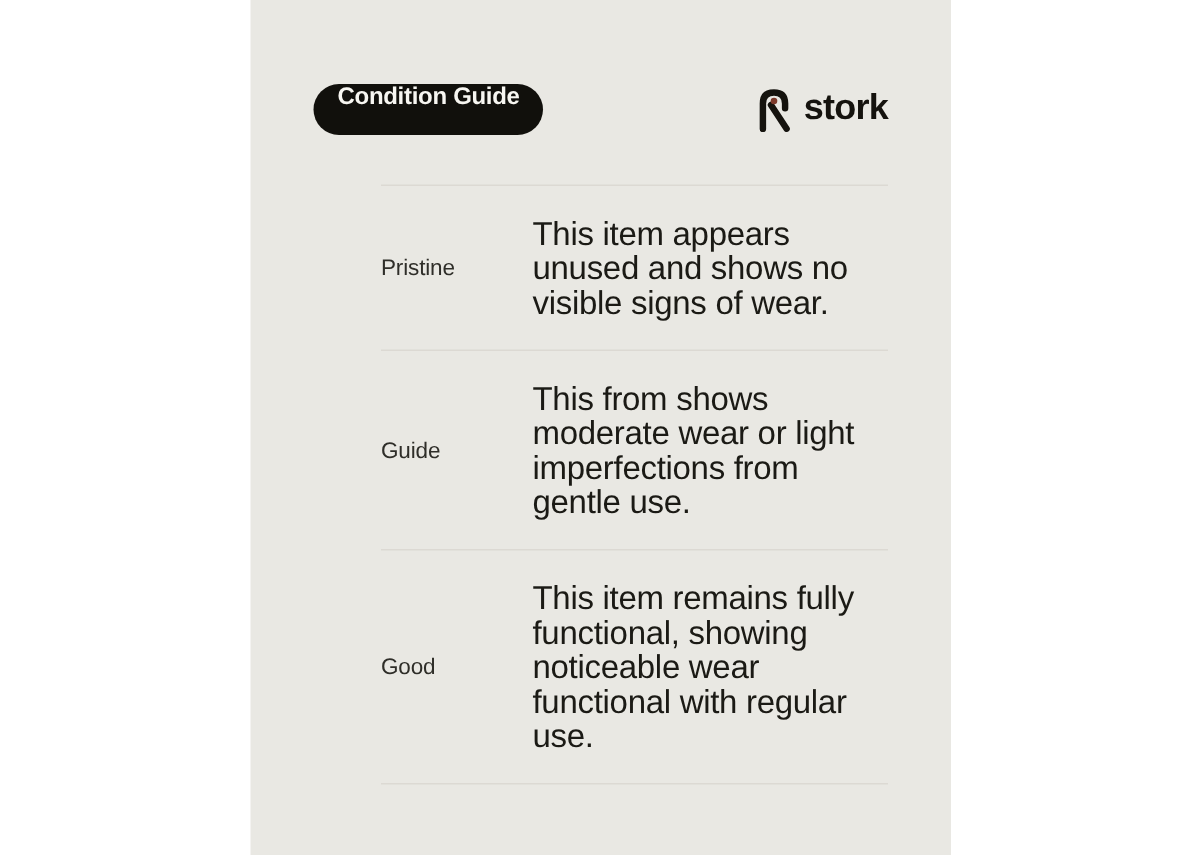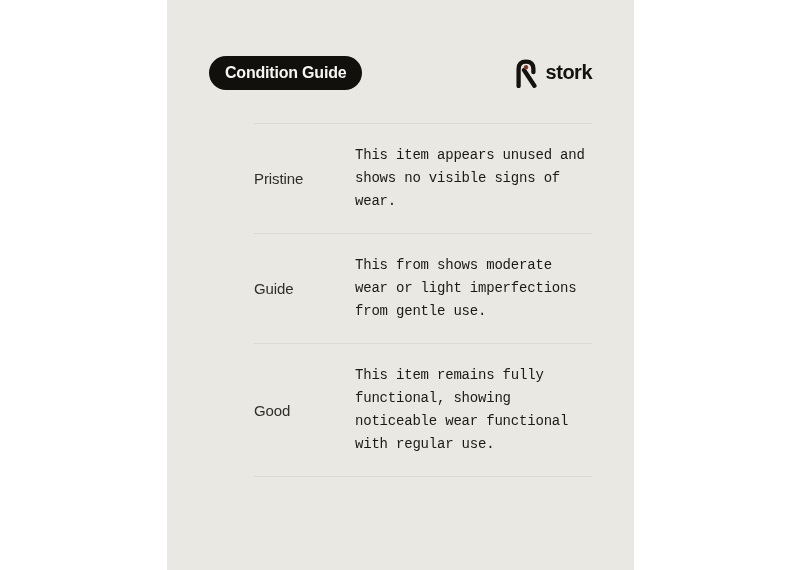--- a/index.html
+++ b/index.html
@@ -22,54 +22,53 @@
     padding:0 42px;
   }
   .header{
     margin-top:56px;
     display:flex; align-items:center; justify-content:space-between;
   }
   .pill{
     background:var(--pill_bg);
     color:var(--pill_text);
     height:34px; border-radius:17px;
-    display:inline-flex; align-items:center;
+    display:inline-flex; align-items:flex-start;
     padding:0 16px;
     font-size:16px; font-weight:700; letter-spacing:-0.2px;
     white-space:nowrap;
   }
   .brand{display:flex; align-items:center; gap:7px;}
   .brand svg{display:block;}
   .brand-name{
-    font-size:20px; font-weight:600; letter-spacing:-0.5px;
+    font-size:24px; font-weight:600; letter-spacing:-0.5px;
     color:var(--logo_ink); line-height:1;
     padding-bottom:2px;
   }
   .table{
     margin-top:33px;
     border-bottom:1px solid var(--divider);
     margin-left:45px;
   }
   .row{
     display:flex; align-items:center;
     border-top:1px solid var(--divider);
     padding:20px 0;
   }
   .row-label{
     width:101px; flex:0 0 101px;
     font-size:15px; color:var(--text_label);
     letter-spacing:-0.1px;
   }
   .row-desc{
     flex:1;
-    font-size:14px; line-height:23px;
+    font-size:22px; line-height:23px;
     color:var(--text_primary);
     letter-spacing:-0.2px;
     font-weight:500;
-    font-family:Liberation Mono, monospace;
   }
 </style>
 </head>
 <body>
 
 <div class="panel">
 
   <div class="header">
     <div class="pill">
       <span>Condition Guide</span>

